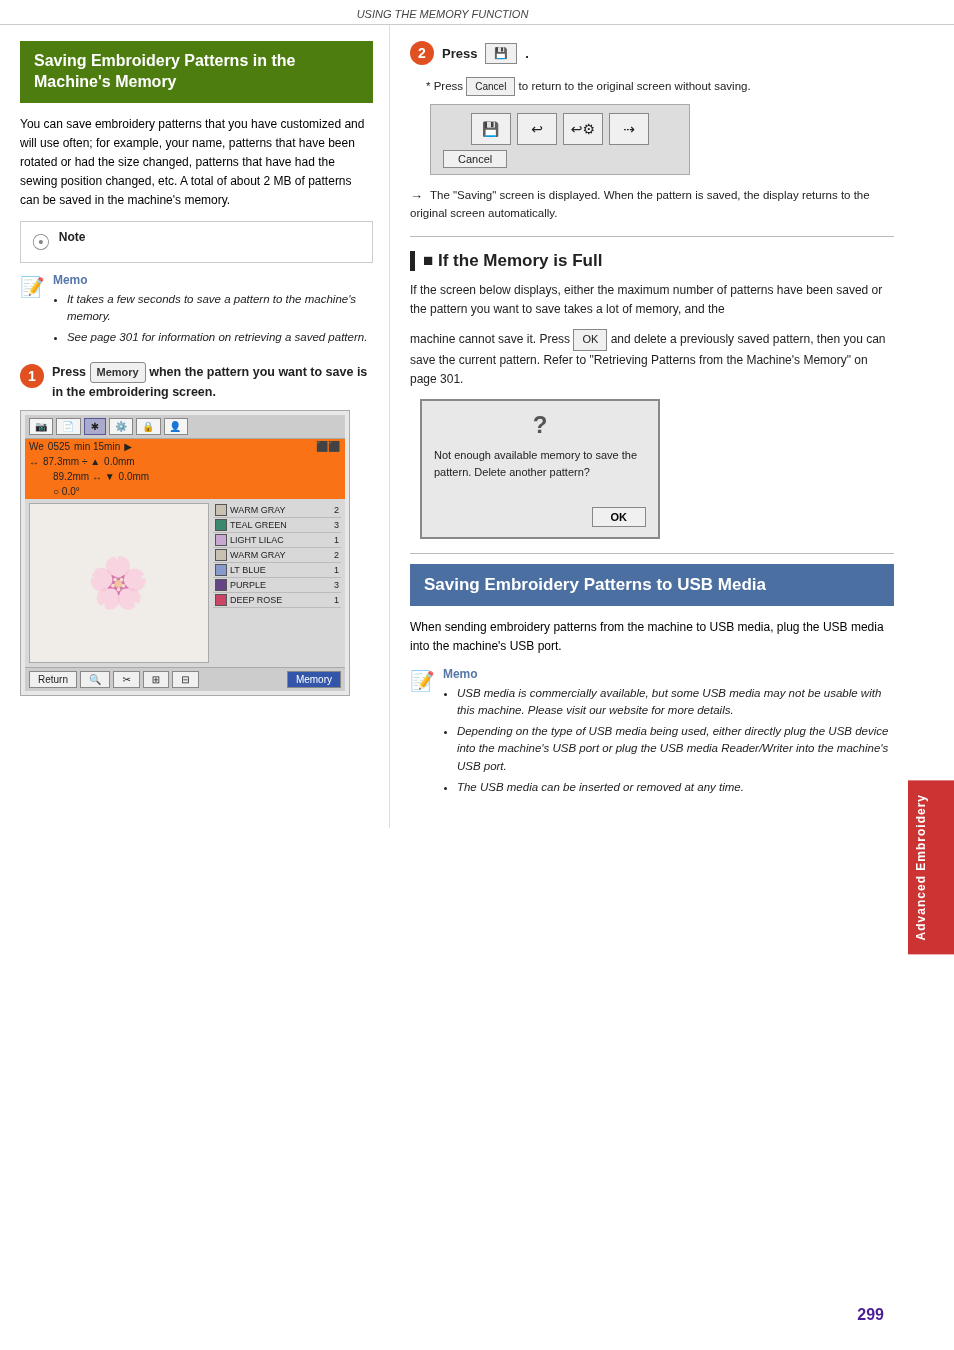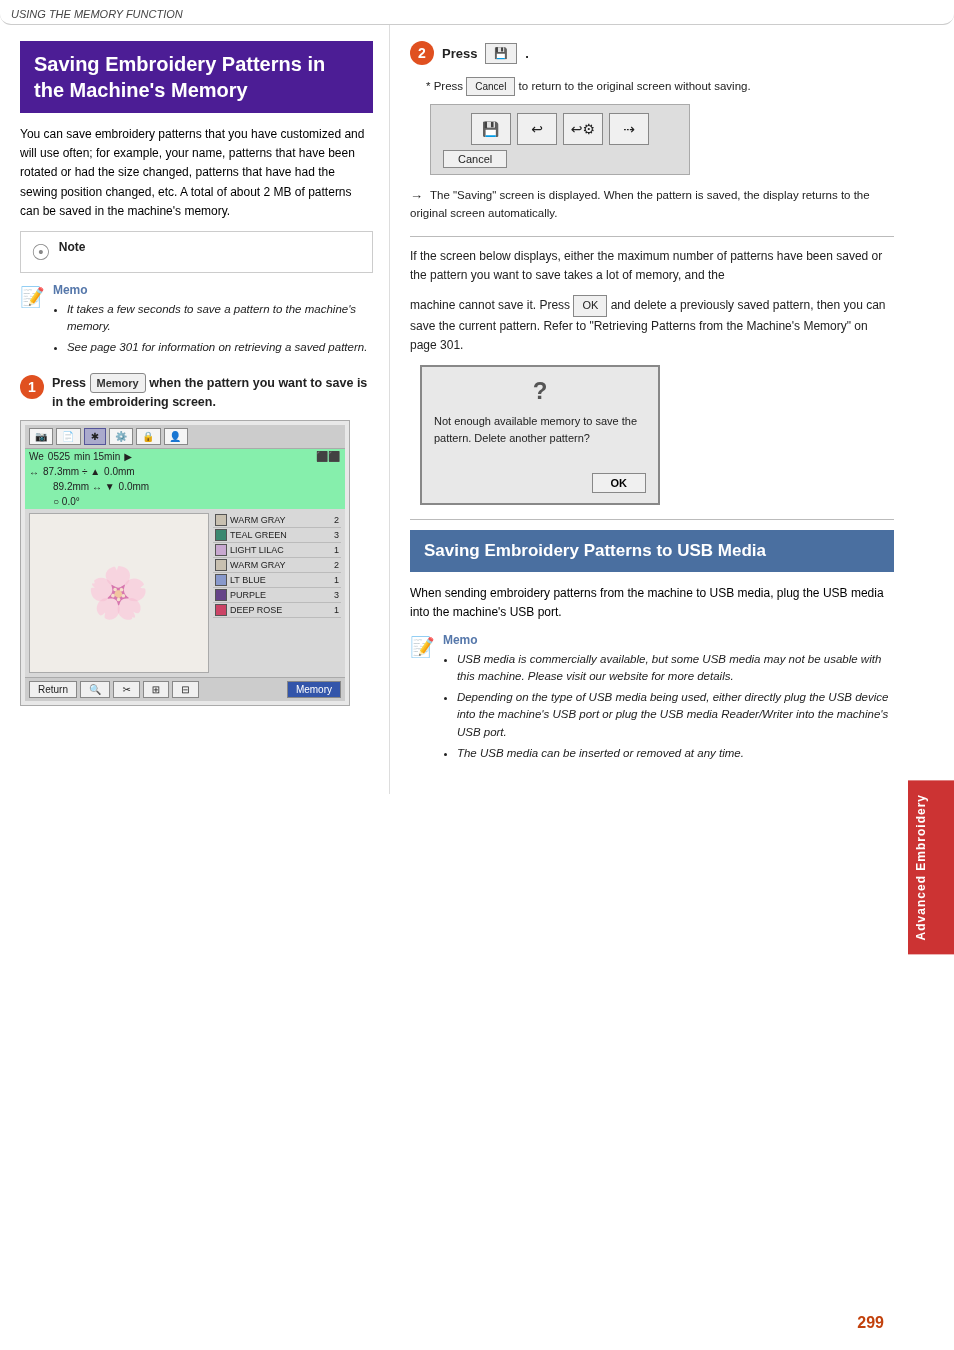--- a/index.html
+++ b/index.html
@@ -9,27 +9,26 @@
       background: #fff;
       color: #222;
       width: 954px;
       min-height: 1350px;
       position: relative;
       overflow: hidden;
     }
 
     
     .page-header {
-      text-align: left;
+      text-align: center;
       padding: 8px 80px 4px 11px;
       font-style: italic;
       font-size: 11px;
       color: #444;
       border-bottom: 1px solid #ccc;
-      border-radius: 11px;
     }
 
     
     .main-layout {
       display: flex;
       flex-direction: row;
       width: 100%;
       padding: 0;
     }
 
@@ -41,24 +40,24 @@
     }
 
     
     .right-col {
       flex: 1;
       padding: 16px 60px 16px 20px;
     }
 
     
     .section-title-box {
-      background: #4c1d95;
+      background: #4d7c0f;
       color: #fff;
       padding: 10px 14px;
-      font-size: 20px;
+      font-size: 16px;
       font-weight: bold;
       line-height: 1.3;
       margin-bottom: 12px;
     }
 
     
     .body-text {
       font-size: 12px;
       line-height: 1.6;
       margin-bottom: 10px;
@@ -181,21 +180,21 @@
       padding: 2px 5px;
       font-size: 10px;
       min-width: 22px;
       text-align: center;
     }
     .machine-info-row {
       display: flex;
       gap: 4px;
       padding: 2px 4px;
       font-size: 10px;
-      background: #86efac;
+      background: #f97316;
     }
     .machine-main {
       display: flex;
       gap: 4px;
       padding: 4px;
       background: #d8d8d8;
     }
     .machine-canvas {
       width: 180px;
       height: 160px;
@@ -406,25 +405,25 @@
       transform: rotate(180deg);
       font-size: 12px;
       font-weight: bold;
       padding: 14px 6px;
       letter-spacing: 1px;
     }
 
     
     .page-number {
       position: absolute;
-      bottom: 18px;
+      bottom: 26px;
       right: 70px;
       font-size: 16px;
       font-weight: bold;
-      color: #c2410c;
+      color: #4c1d95;
     }
 
     .divider {
       border: none;
       border-top: 1px solid #bbb;
       margin: 10px 0;
     }
 
     .asterisk-note {
       font-size: 11.5px;
@@ -595,20 +594,24 @@
       </div>
     </div>
 
     <div class="arrow-note">
       <span class="arrow-sym">→</span>
       <span>The "Saving" screen is displayed. When the pattern is saved, the display returns to the original screen automatically.</span>
     </div>
 
     <hr class="divider">
 
+    <div class="section-heading-black">
+      <span>■</span>
+      <span>If the Memory is Full</span>
+    </div>
 
     <div class="memory-full-text">
       <span>If the screen below displays, either the maximum number of patterns have been saved or the pattern you want to save takes a lot of memory, and the</span>
     </div>
     <div class="memory-full-text">
       <span>machine cannot save it. Press</span>
       <span class="ok-btn">OK</span>
       <span>and delete a previously saved pattern, then you can save the current pattern. Refer to "Retrieving Patterns from the Machine's Memory" on page 301.</span>
     </div>
 

